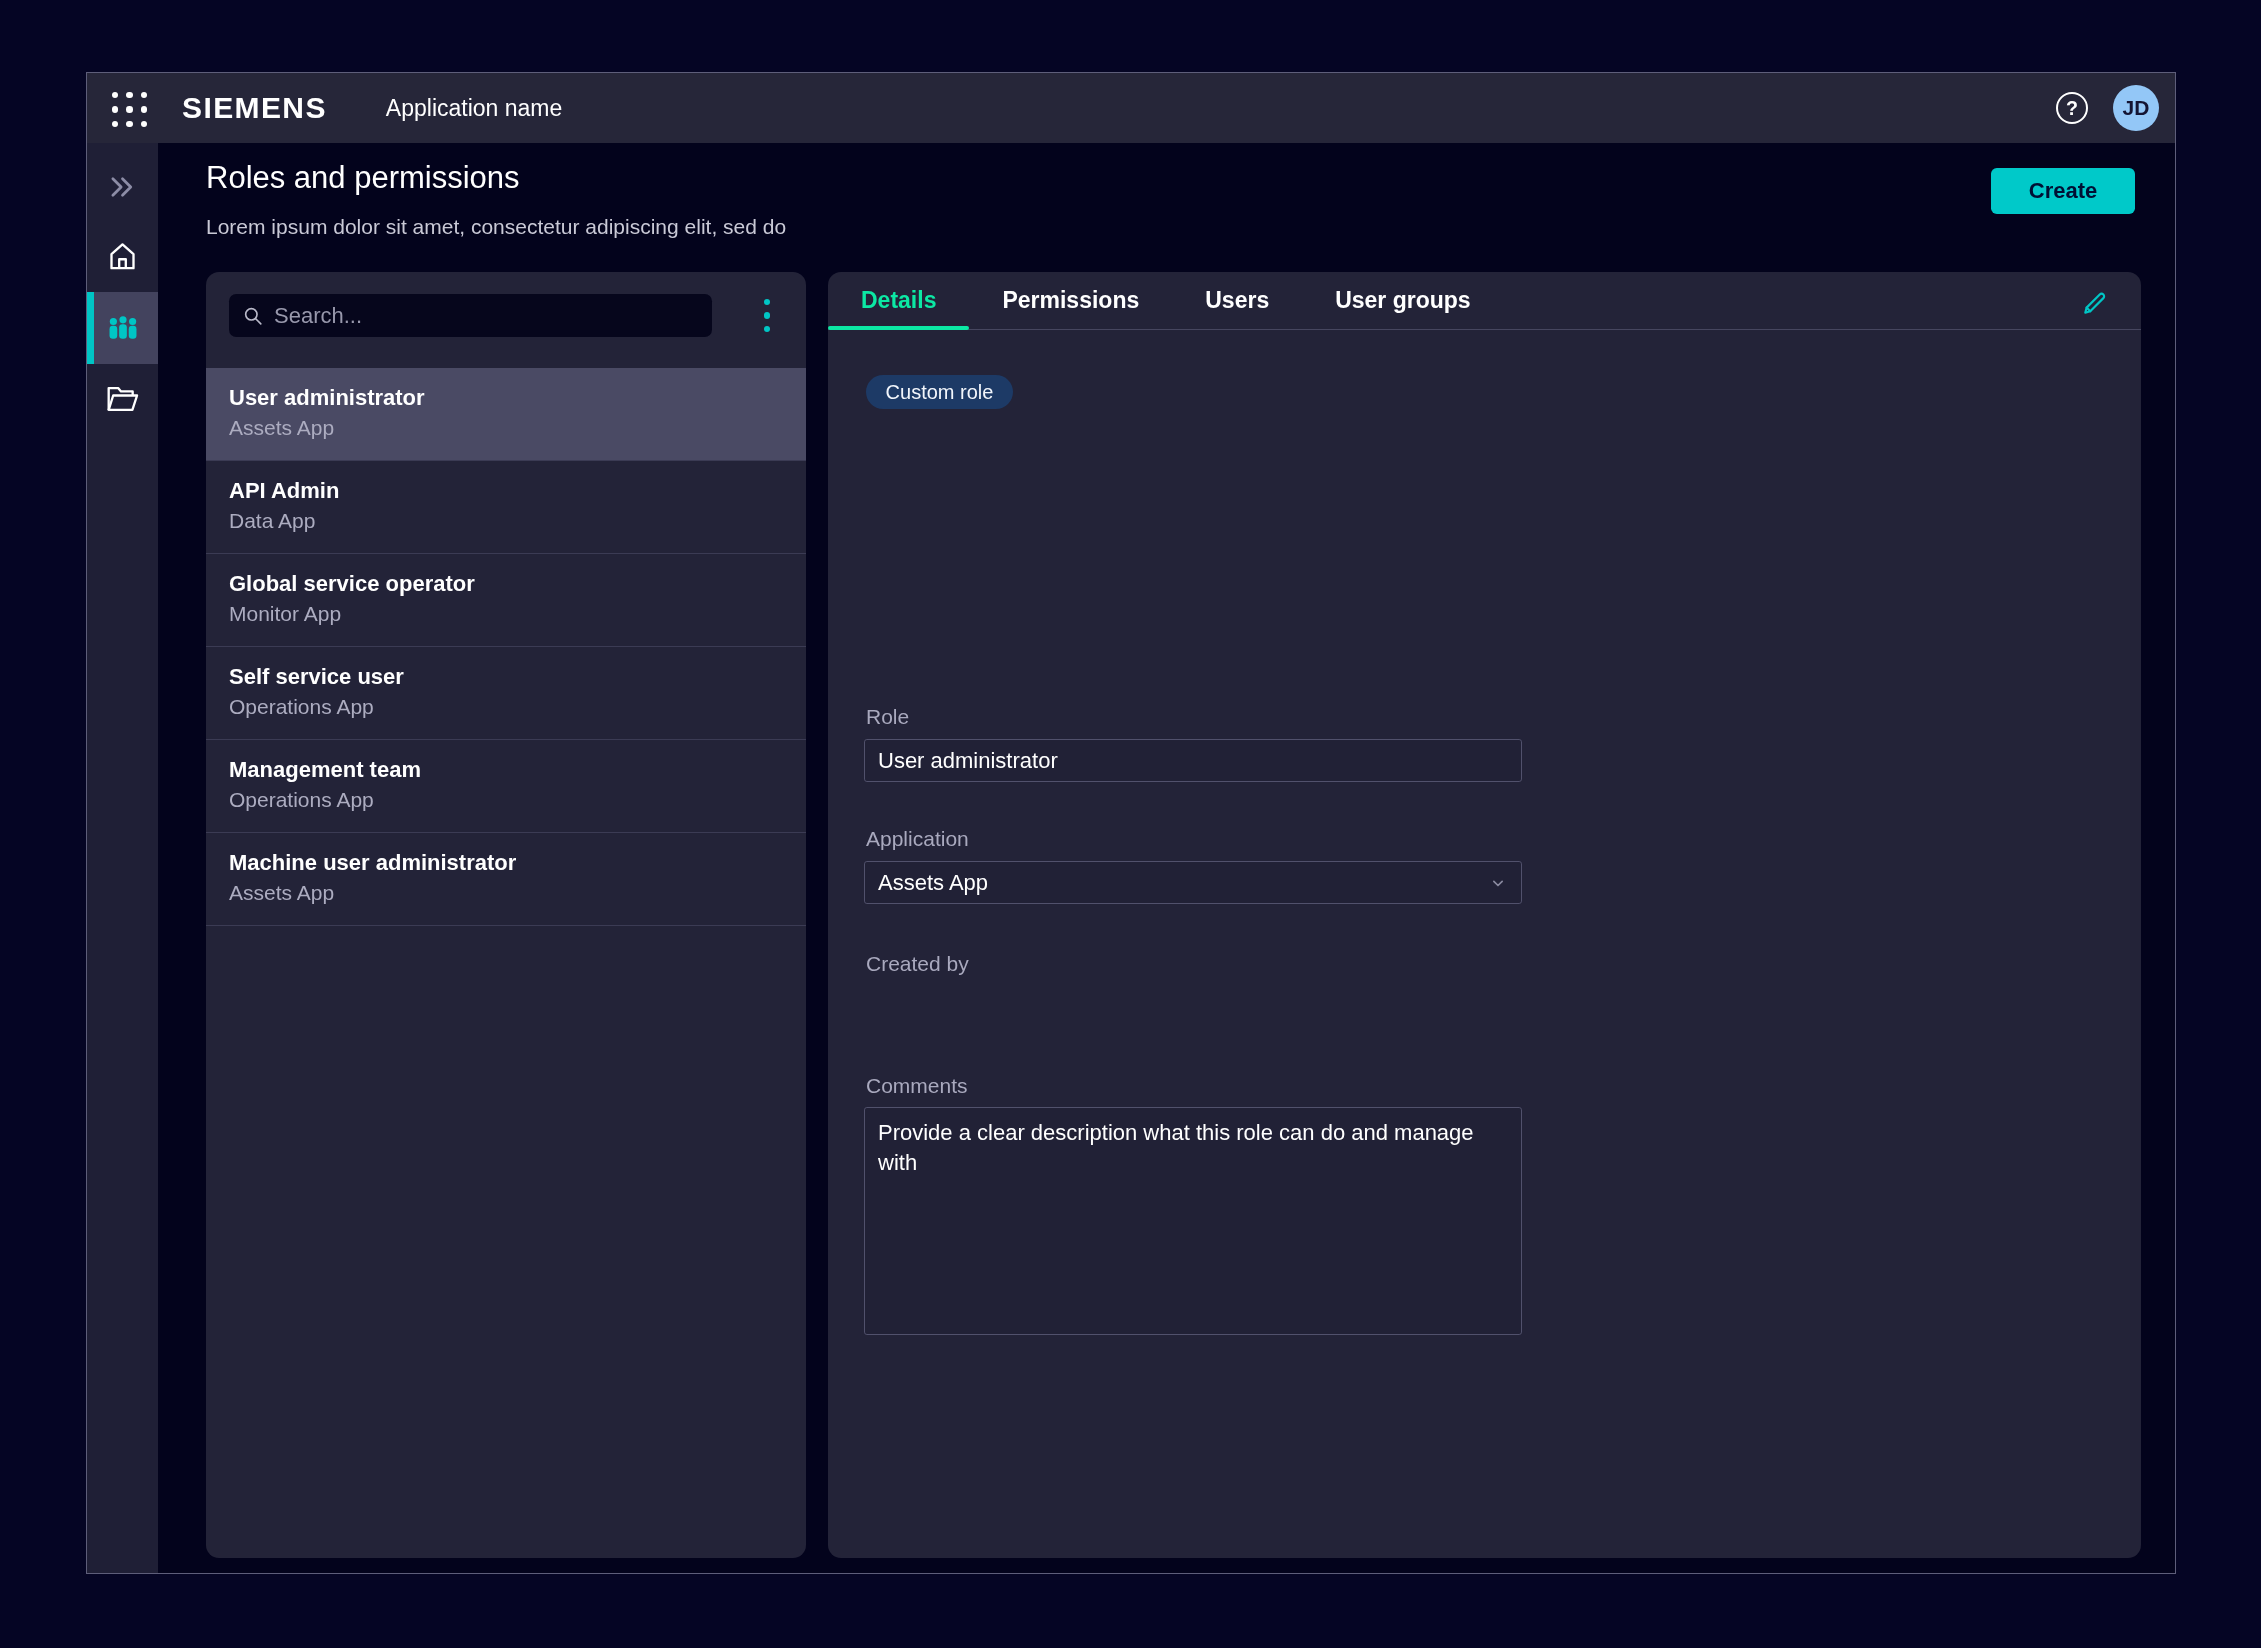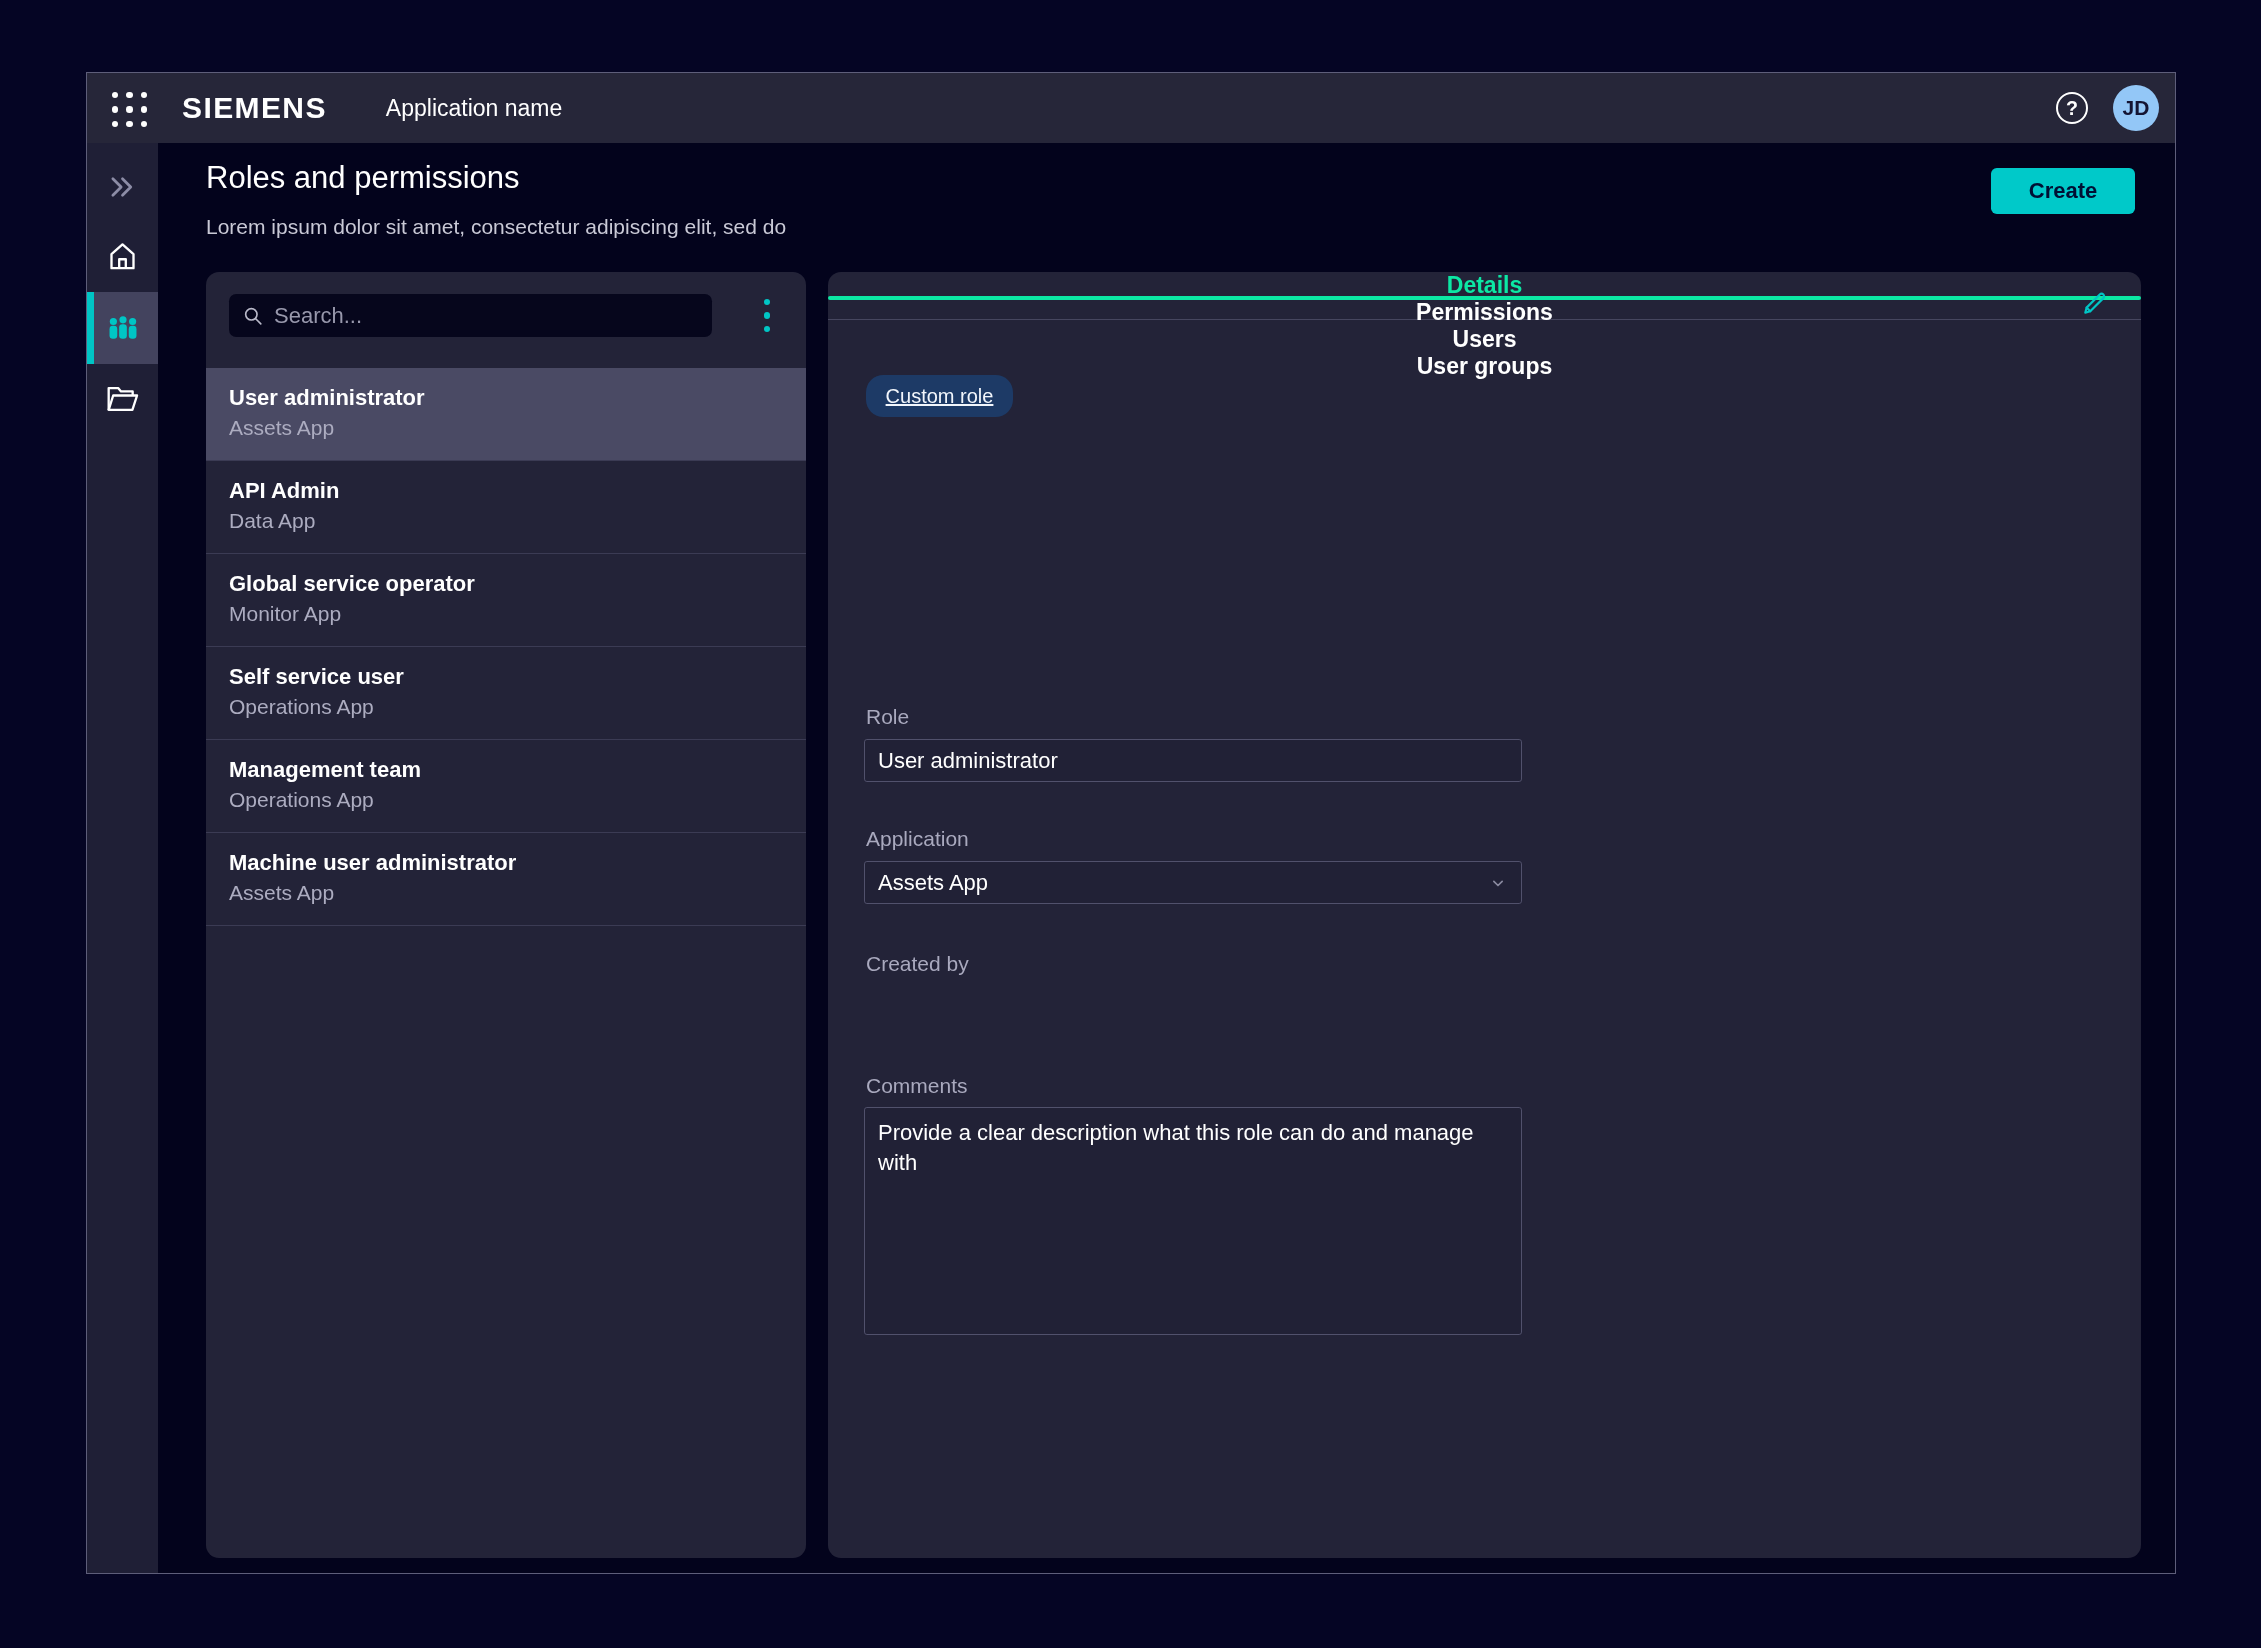--- a/index.html
+++ b/index.html
@@ -75,37 +75,37 @@
   .search-box input::placeholder { color:#9898AC; }
   .kebab { position:absolute; right:26px; top:22px; height:43px; width:26px; display:flex; flex-direction:column; align-items:center; justify-content:center; gap:7.2px; cursor:pointer; }
   .kebab span { width:6.5px; height:6.5px; border-radius:50%; background:#00C5C5; }
   
   .role-item { height:93px; padding:14.5px 0 0 23px; border-bottom:1.4px solid #3B3B54; cursor:pointer; }
   .role-item.selected { background:#4A4A64; }
   .role-name { font-size:22px; font-weight:700; line-height:30px; }
   .role-app  { font-size:21px; font-weight:400; color:#ACACC0; line-height:29px; }
   
   .tabs-row {
-    position:relative; height:48px; border-bottom:1.4px solid #46465F;
-    display:flex; align-items:stretch; padding:0;flex-direction:column;
+    position:relative; height:58px; border-bottom:1.4px solid #46465F;
+    display:flex; align-items:stretch; padding:0;
   }
   .tab {
     display:flex; align-items:center; justify-content:center;
     padding:0 33px; font-size:23px; font-weight:700; cursor:pointer; position:relative; color:#fff;
   }
   .tab.active { color:#0CE8A4; }
   .tab.active::after {
     content:""; position:absolute; left:0; right:0; bottom:-1.4px; height:4.3px; background:#0CE8A4; border-radius:2.2px;
   }
   .edit-btn { position:absolute; right:32px; top:0; height:64px; display:flex; align-items:center; cursor:pointer; }
   
   .badge {
-    position:absolute; left:38px; top:103px; height:42px; padding:0 19.6px;
+    position:absolute; left:38px; top:103px; height:34px; padding:0 19.6px;
     background:#1D3A66; border-radius:17.4px; display:inline-flex; align-items:center;
-    font-size:20px; color:#F2F6FC;text-decoration:underline;
+    font-size:20px; color:#F2F6FC;
   }
   .field-label { position:absolute; left:38px; font-size:21px; color:#A9A9BE; }
   .field-input {
     position:absolute; left:36px; width:658px; height:43px;
     background:#212136; border:1.4px solid #51516C; border-radius:2.9px;
     font-family:"Liberation Sans", sans-serif; font-size:22px; color:#fff;
     padding:0 13px; outline:none;
   }
   .field-select {
     position:absolute; left:36px; width:658px; height:43px;

